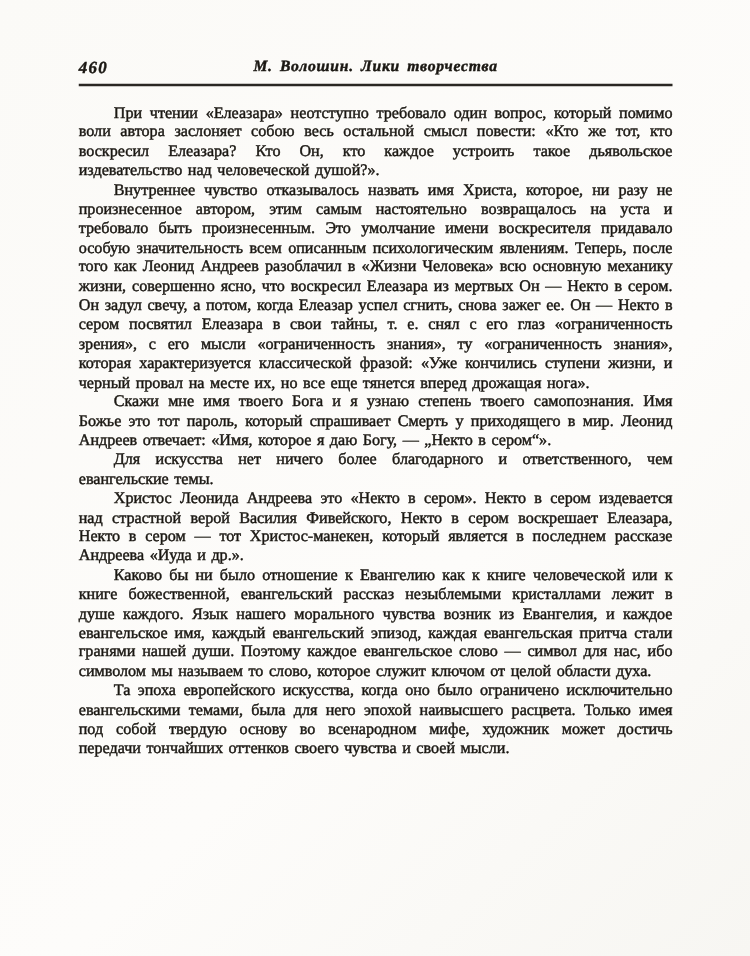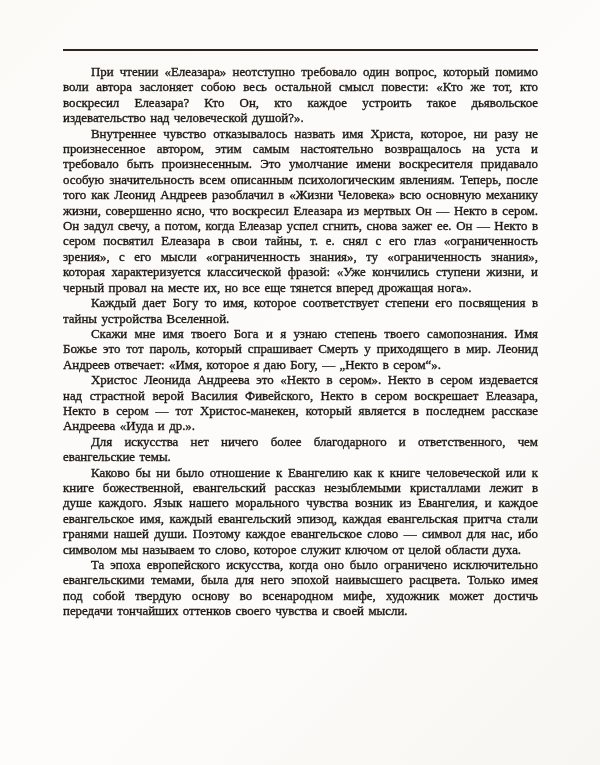--- a/index.html
+++ b/index.html
@@ -60,24 +60,27 @@
   sup {
     font-size: 9px;
     line-height: 0;
     -webkit-text-stroke: 0.2px #1b1813;
   }
 </style>
 </head>
 <body>
 
 <div class="page">
+  <div class="header">
+    <span class="pagenum">460</span>
+    <span class="runtitle">М. Волошин. Лики творчества</span>
+  </div>
   <hr class="rule">
   <div class="body-text">
       <p class="indent"><span>При чтении «Елеазара» неотступно требовало один вопрос, который помимо воли автора заслоняет собою весь остальной смысл повести: «Кто же тот, кто воскресил Елеазара? Кто </span><span class="it">Он</span><span>, кто каждое устроить такое дьявольское издевательство над человеческой душой?».</span></p>
       <p class="indent"><span>Внутреннее чувство отказывалось назвать имя Христа, которое, ни разу не произнесенное автором, этим самым настоятельно возвращалось на уста и требовало быть произнесенным. Это умолчание имени воскресителя придавало особую значительность всем описанным психологическим явлениям. Теперь, после того как Леонид Андреев разоблачил в «Жизни Человека» всю основную механику жизни, совершенно ясно, что воскресил Елеазара из мертвых Он — Некто в сером. Он задул свечу, а потом, когда Елеазар успел сгнить, снова зажег ее. </span><span class="it">Он</span><span> — Некто в сером посвятил Елеазара в свои тайны, т. е. снял с его глаз «ограниченность зрения», с его мысли «ограниченность знания», ту «ограниченность знания», которая характеризуется классической фразой: «Уже кончились ступени жизни, и черный провал на месте их, но все еще тянется вперед дрожащая нога».</span></p>
-      <p class="indent"><span>Каждый дает Богу то имя, которое соответствует степени его посвящения в тайны устройства Вселенной.</span></p>
       <p class="indent"><span>Скажи мне имя твоего Бога и я узнаю степень твоего самопознания. Имя Божье это тот пароль, который спрашивает Смерть у приходящего в мир. Леонид Андреев отвечает: «Имя, которое я даю Богу, — „Некто в сером“».</span></p>
+      <p class="indent"><span>Для искусства нет ничего более благодарного и ответственного, чем евангельские темы.</span></p>
       <p class="indent"><span>Христос Леонида Андреева это «Некто в сером». Некто в сером издевается над страстной верой Василия Фивейского, Некто в сером воскрешает Елеазара, Некто в сером — тот Христос-манекен, который является в последнем рассказе Андреева «Иуда и др.».</span></p>
-      <p class="indent"><span>Для искусства нет ничего более благодарного и ответственного, чем евангельские темы.</span></p>
       <p class="indent"><span>Каково бы ни было отношение к Евангелию как к книге человеческой или к книге божественной, евангельский рассказ незыблемыми кристаллами лежит в душе каждого. Язык нашего морального чувства возник из Евангелия, и каждое евангельское имя, каждый евангельский эпизод, каждая евангельская притча стали гранями нашей души. Поэтому каждое евангельское слово — символ для нас, ибо символом мы называем то слово, которое служит ключом от целой области духа.</span></p>
       <p class="indent"><span>Та эпоха европейского искусства, когда оно было ограничено исключительно евангельскими темами, была для него эпохой наивысшего расцвета. Только имея под собой твердую основу во всенародном мифе, художник может достичь передачи тончайших оттенков своего чувства и своей мысли.</span></p>
     </div>
 </div>
 
 </body></html>

